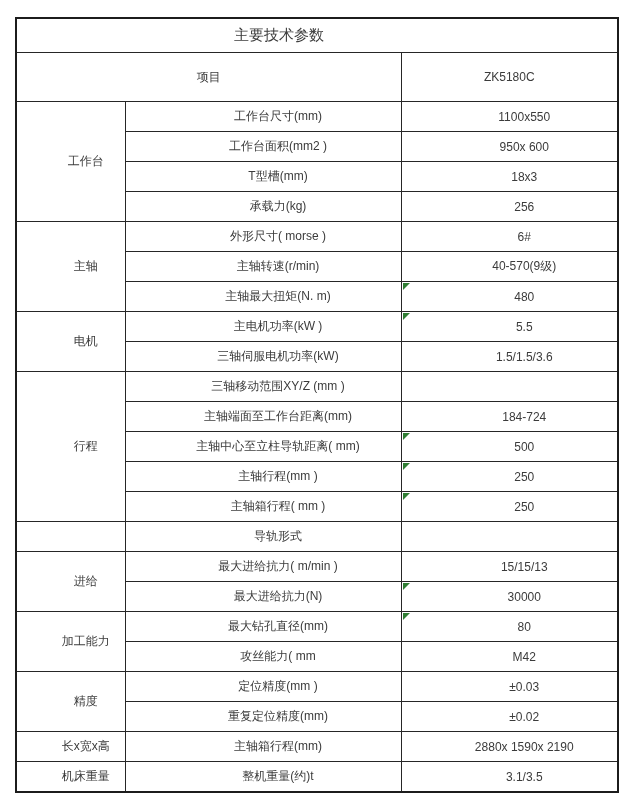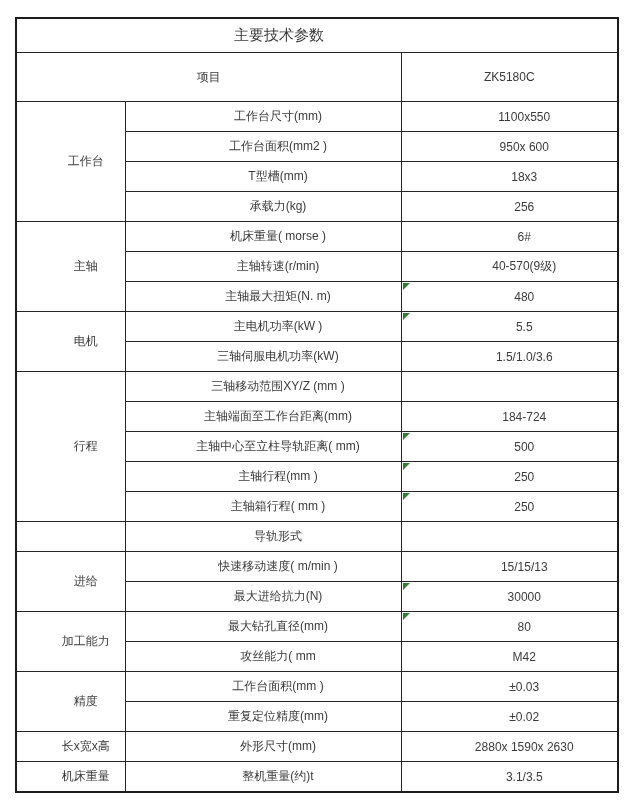--- a/index.html
+++ b/index.html
@@ -81,39 +81,39 @@
       <tr class="data-row">
         <td>T型槽(mm)</td>
         <td class="value-cell"><span>18x3</span></td>
       </tr>
       <tr class="data-row">
         <td>承载力(kg)</td>
         <td class="value-cell"><span>256</span></td>
       </tr>
       <tr class="data-row">
         <td rowspan="3">主轴</td>
-        <td>机床重量( morse )</td>
+        <td>外形尺寸( morse )</td>
         <td class="value-cell"><span>6#</span></td>
       </tr>
       <tr class="data-row">
         <td>主轴转速(r/min)</td>
         <td class="value-cell"><span>40-570(9级)</span></td>
       </tr>
       <tr class="data-row">
         <td>主轴最大扭矩(N. m)</td>
         <td class="value-cell"><span class="flag-icon"></span><span>480</span></td>
       </tr>
       <tr class="data-row">
         <td rowspan="2">电机</td>
         <td>主电机功率(kW )</td>
         <td class="value-cell"><span class="flag-icon"></span><span>5.5</span></td>
       </tr>
       <tr class="data-row">
         <td>三轴伺服电机功率(kW)</td>
-        <td class="value-cell"><span>1.5/1.0/3.6</span></td>
+        <td class="value-cell"><span>1.5/1.5/3.6</span></td>
       </tr>
       <tr class="data-row">
         <td rowspan="5">行程</td>
         <td>三轴移动范围XY/Z (mm )</td>
         <td class="value-cell"><span></span></td>
       </tr>
       <tr class="data-row">
         <td>主轴端面至工作台距离(mm)</td>
         <td class="value-cell"><span>184-724</span></td>
       </tr>
@@ -129,49 +129,49 @@
         <td>主轴箱行程( mm )</td>
         <td class="value-cell"><span class="flag-icon"></span><span>250</span></td>
       </tr>
       <tr class="data-row">
         <td rowspan="1"></td>
         <td>导轨形式</td>
         <td class="value-cell"><span></span></td>
       </tr>
       <tr class="data-row">
         <td rowspan="2">进给</td>
-        <td>快速移动速度( m/min )</td>
+        <td>最大进给抗力( m/min )</td>
         <td class="value-cell"><span>15/15/13</span></td>
       </tr>
       <tr class="data-row">
         <td>最大进给抗力(N)</td>
         <td class="value-cell"><span class="flag-icon"></span><span>30000</span></td>
       </tr>
       <tr class="data-row">
         <td rowspan="2">加工能力</td>
         <td>最大钻孔直径(mm)</td>
         <td class="value-cell"><span class="flag-icon"></span><span>80</span></td>
       </tr>
       <tr class="data-row">
         <td>攻丝能力( mm</td>
         <td class="value-cell"><span>M42</span></td>
       </tr>
       <tr class="data-row">
         <td rowspan="2">精度</td>
-        <td>工作台面积(mm )</td>
+        <td>定位精度(mm )</td>
         <td class="value-cell"><span>±0.03</span></td>
       </tr>
       <tr class="data-row">
         <td>重复定位精度(mm)</td>
         <td class="value-cell"><span>±0.02</span></td>
       </tr>
       <tr class="data-row">
         <td rowspan="1">长x宽x高</td>
-        <td>外形尺寸(mm)</td>
-        <td class="value-cell"><span>2880x 1590x 2630</span></td>
+        <td>主轴箱行程(mm)</td>
+        <td class="value-cell"><span>2880x 1590x 2190</span></td>
       </tr>
       <tr class="data-row">
         <td rowspan="1">机床重量</td>
         <td>整机重量(约)t</td>
         <td class="value-cell"><span>3.1/3.5</span></td>
       </tr>
     </tbody>
 </table>
 
 </body></html>

